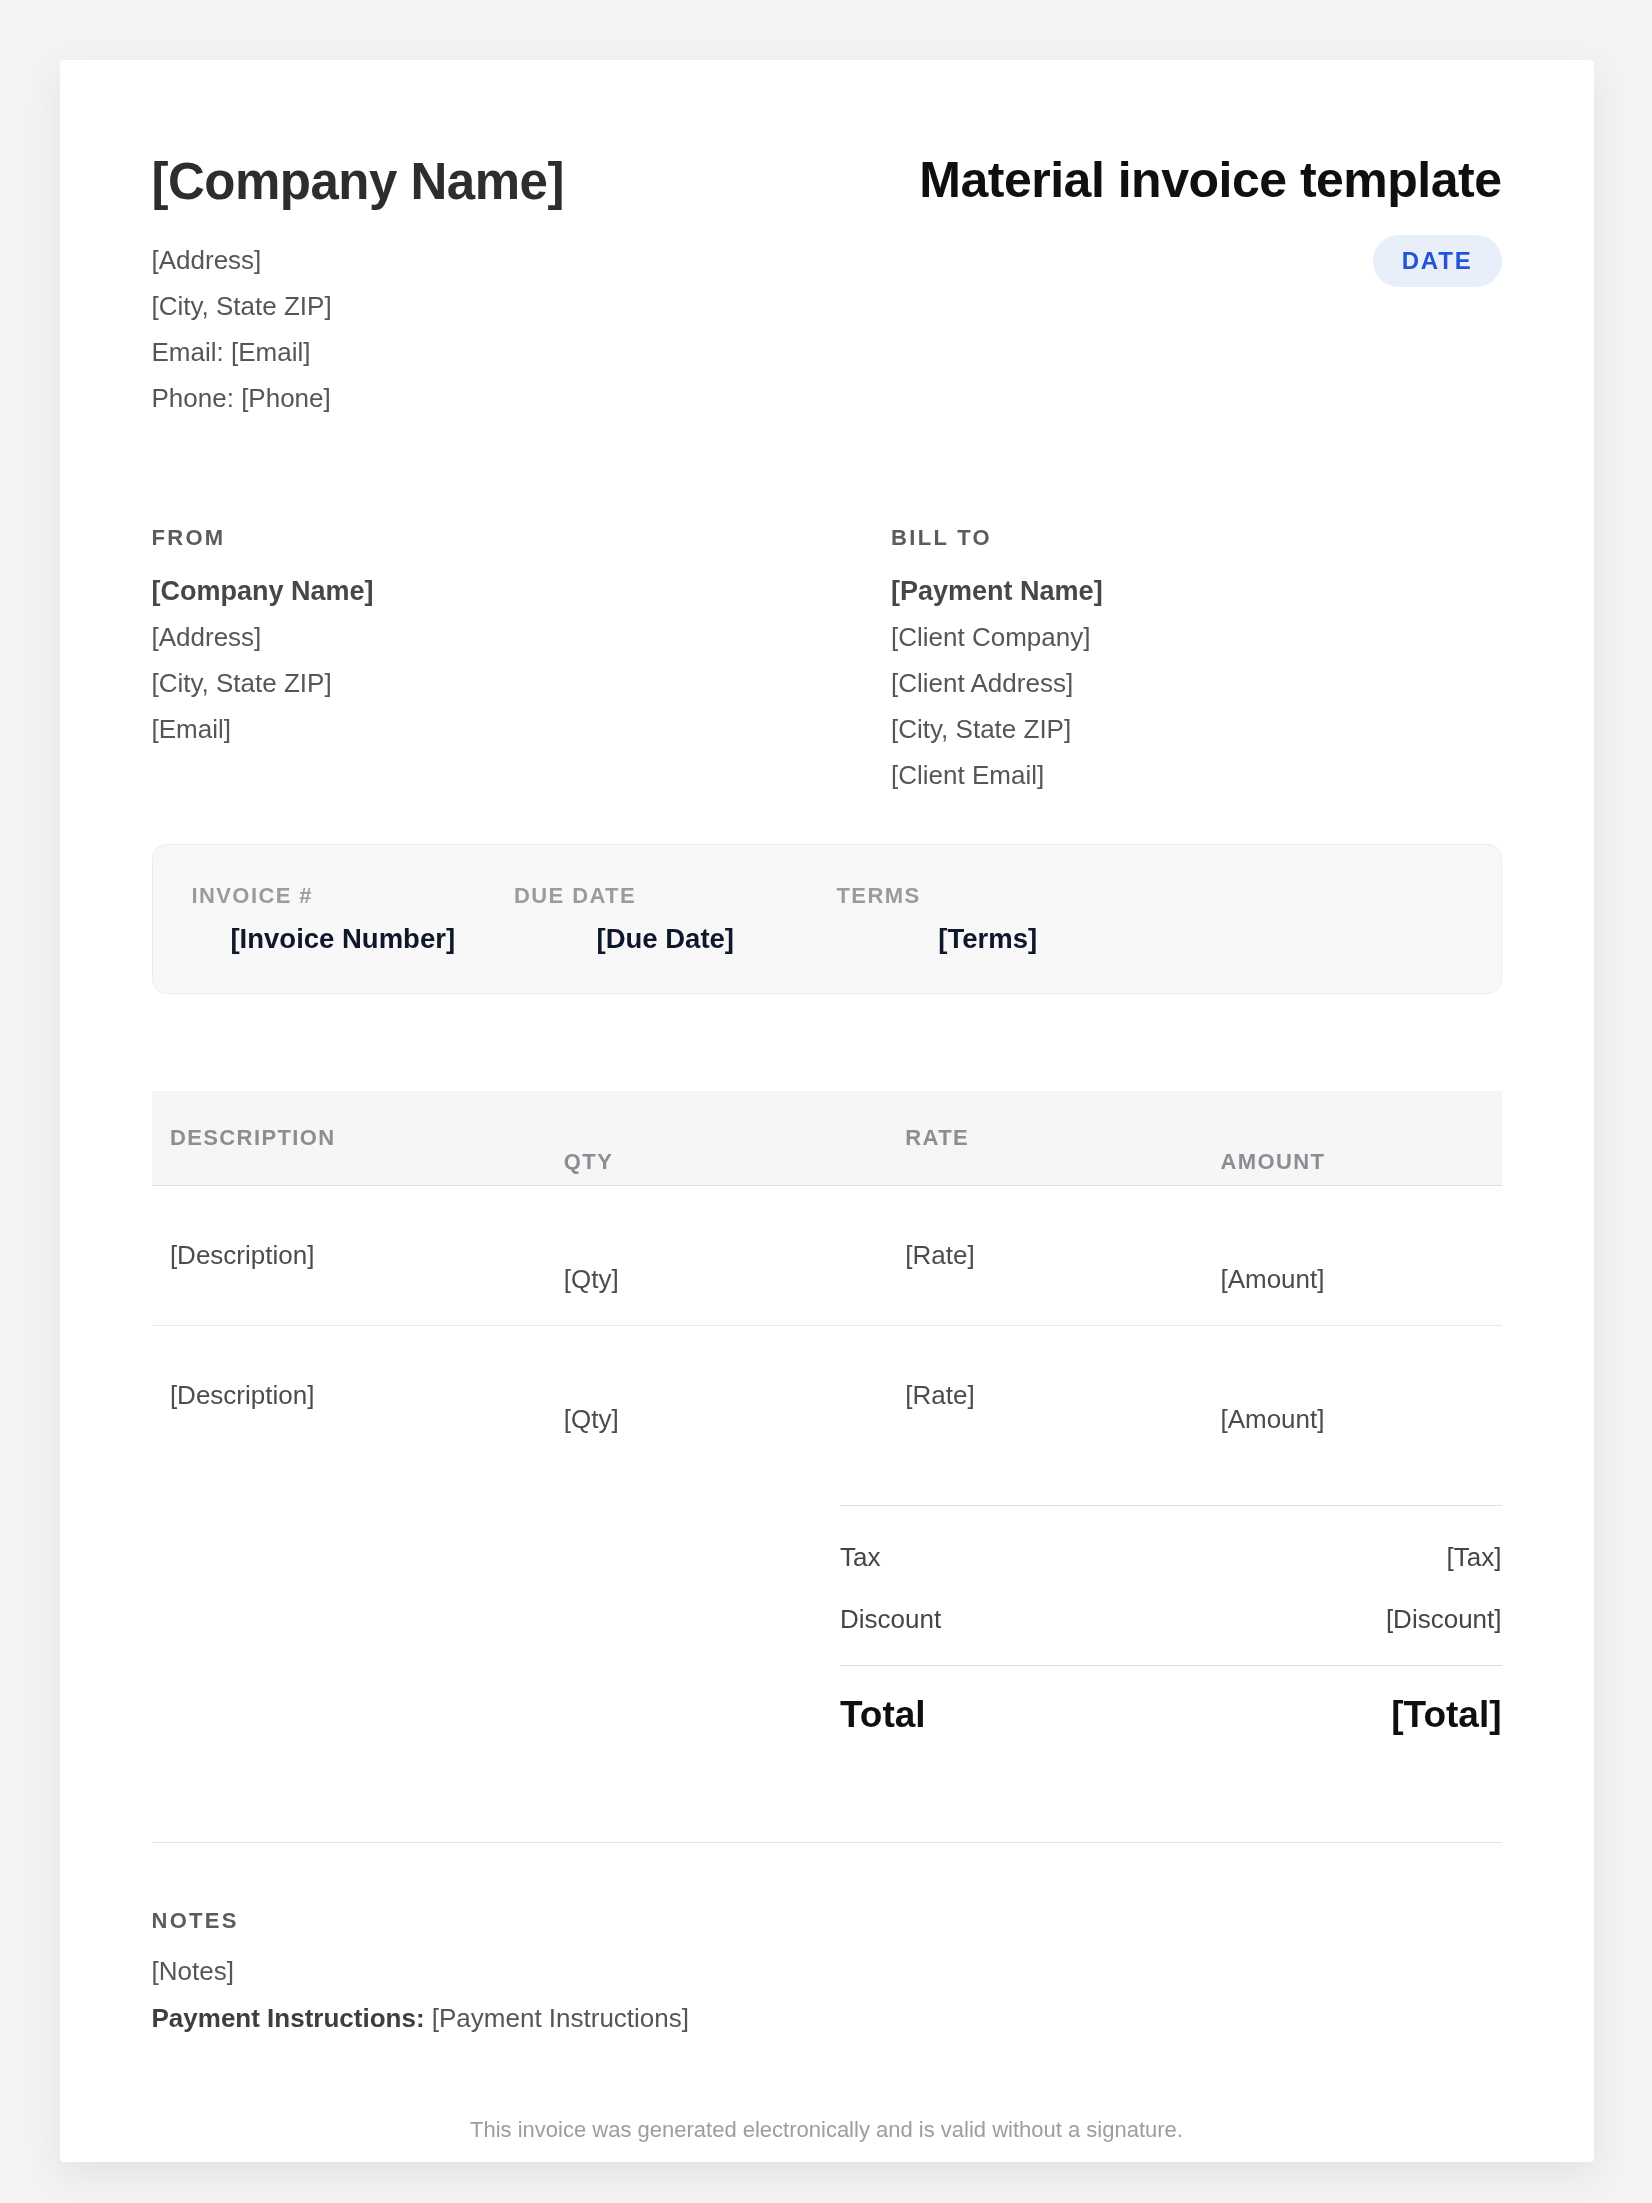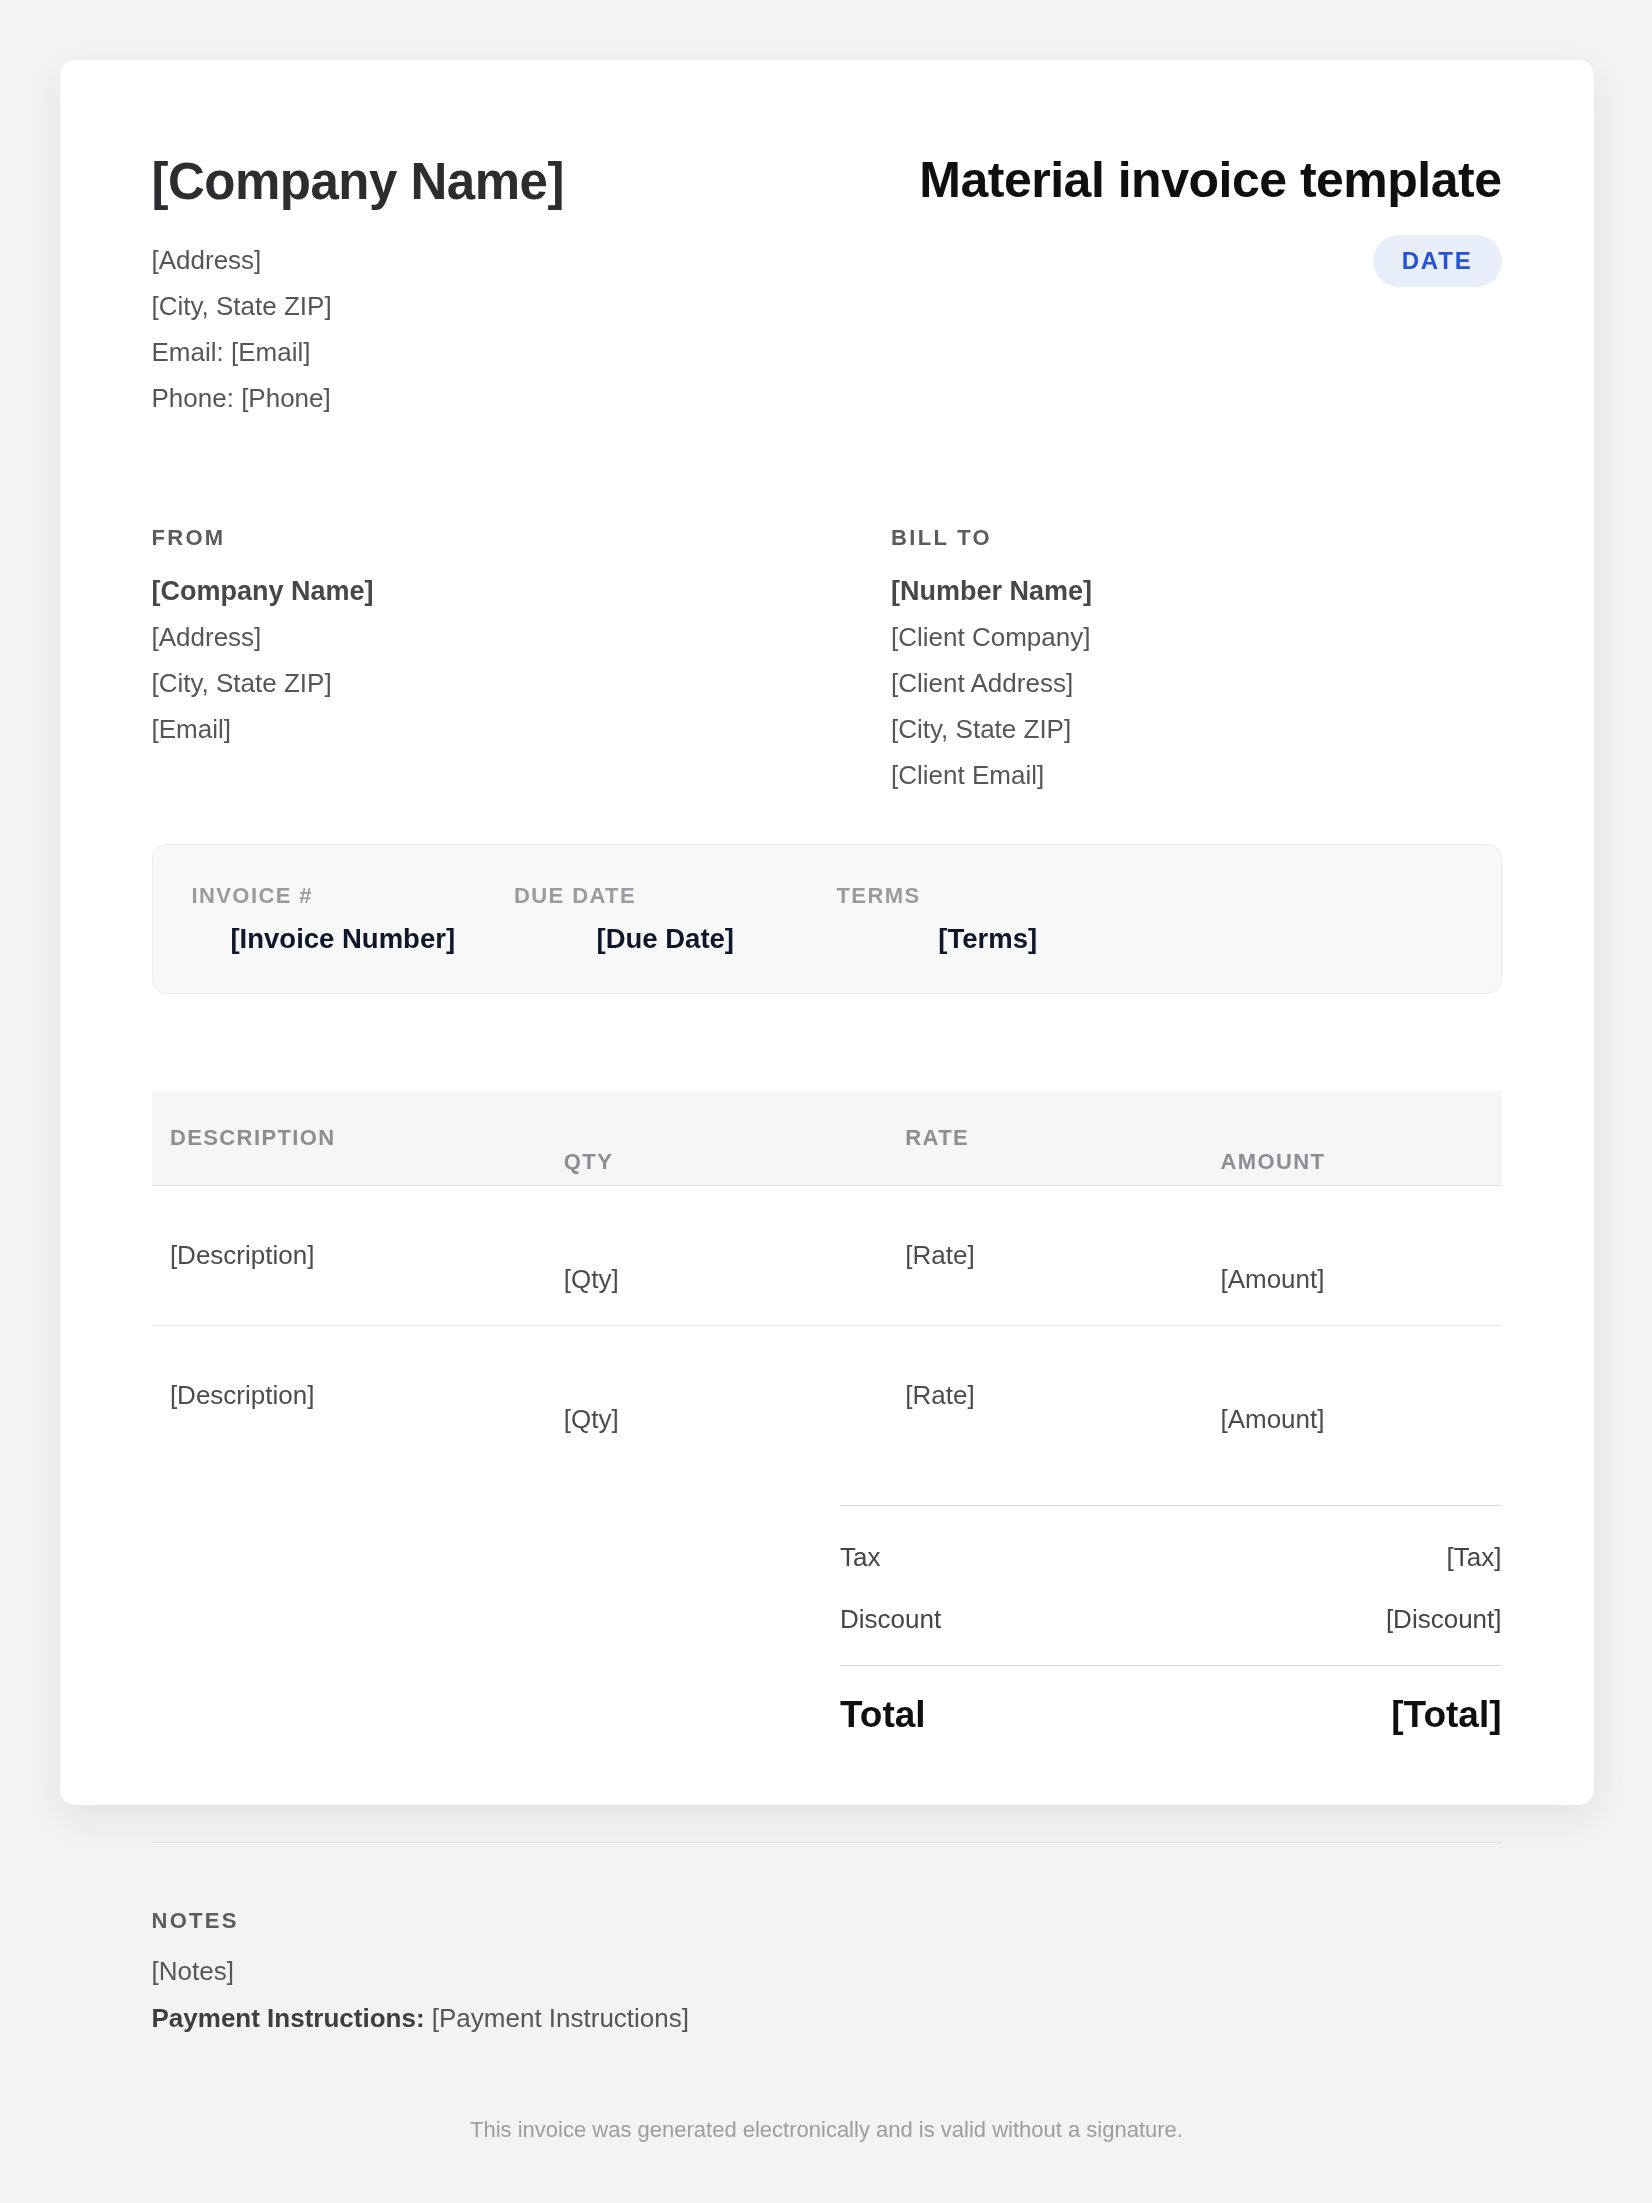--- a/index.html
+++ b/index.html
@@ -6,24 +6,24 @@
   html, body { width: 1653px; height: 2204px; }
   body {
     background: #f3f3f4;
     font-family: "Liberation Sans", "DejaVu Sans", sans-serif;
     color: #565656;
     overflow: hidden;
   }
   .page { width: 1653px; height: 2204px; }
   .card {
     width: 1534px;
-    height: 1745px;
+    height: 2102px;
     margin: 60px auto 0 auto;
     background: #ffffff;
-    border-radius: 15px;
+    border-radius: 4px;
     box-shadow: 0 13px 37px rgba(0,0,0,0.07);
     padding: 92px 92px 49px 92px;
   }
 
   
   .header-row { display: flex; justify-content: space-between; align-items: flex-start; }
   .company-name {
     font-size: 51px; font-weight: bold; color: #2d2d2f; letter-spacing: -0.5px; line-height: 59px;
   }
   .info-lines { margin-top: 26px; font-size: 26px; color: #565656; line-height: 46px; }
@@ -115,21 +115,21 @@
     <div class="parties-row">
       <div class="party">
         <div class="section-heading">FROM</div>
         <div class="party-name">[Company Name]</div>
         <div class="party-line">[Address]</div>
         <div class="party-line">[City, State ZIP]</div>
         <div class="party-line">[Email]</div>
       </div>
       <div class="party">
         <div class="section-heading">BILL TO</div>
-        <div class="party-name">[Number Name]</div>
+        <div class="party-name">[Payment Name]</div>
         <div class="party-line">[Client Company]</div>
         <div class="party-line">[Client Address]</div>
         <div class="party-line">[City, State ZIP]</div>
         <div class="party-line">[Client Email]</div>
       </div>
     </div>
 
     <div class="meta-box">
       <div class="meta-field">
         <div class="meta-label">INVOICE #</div>

